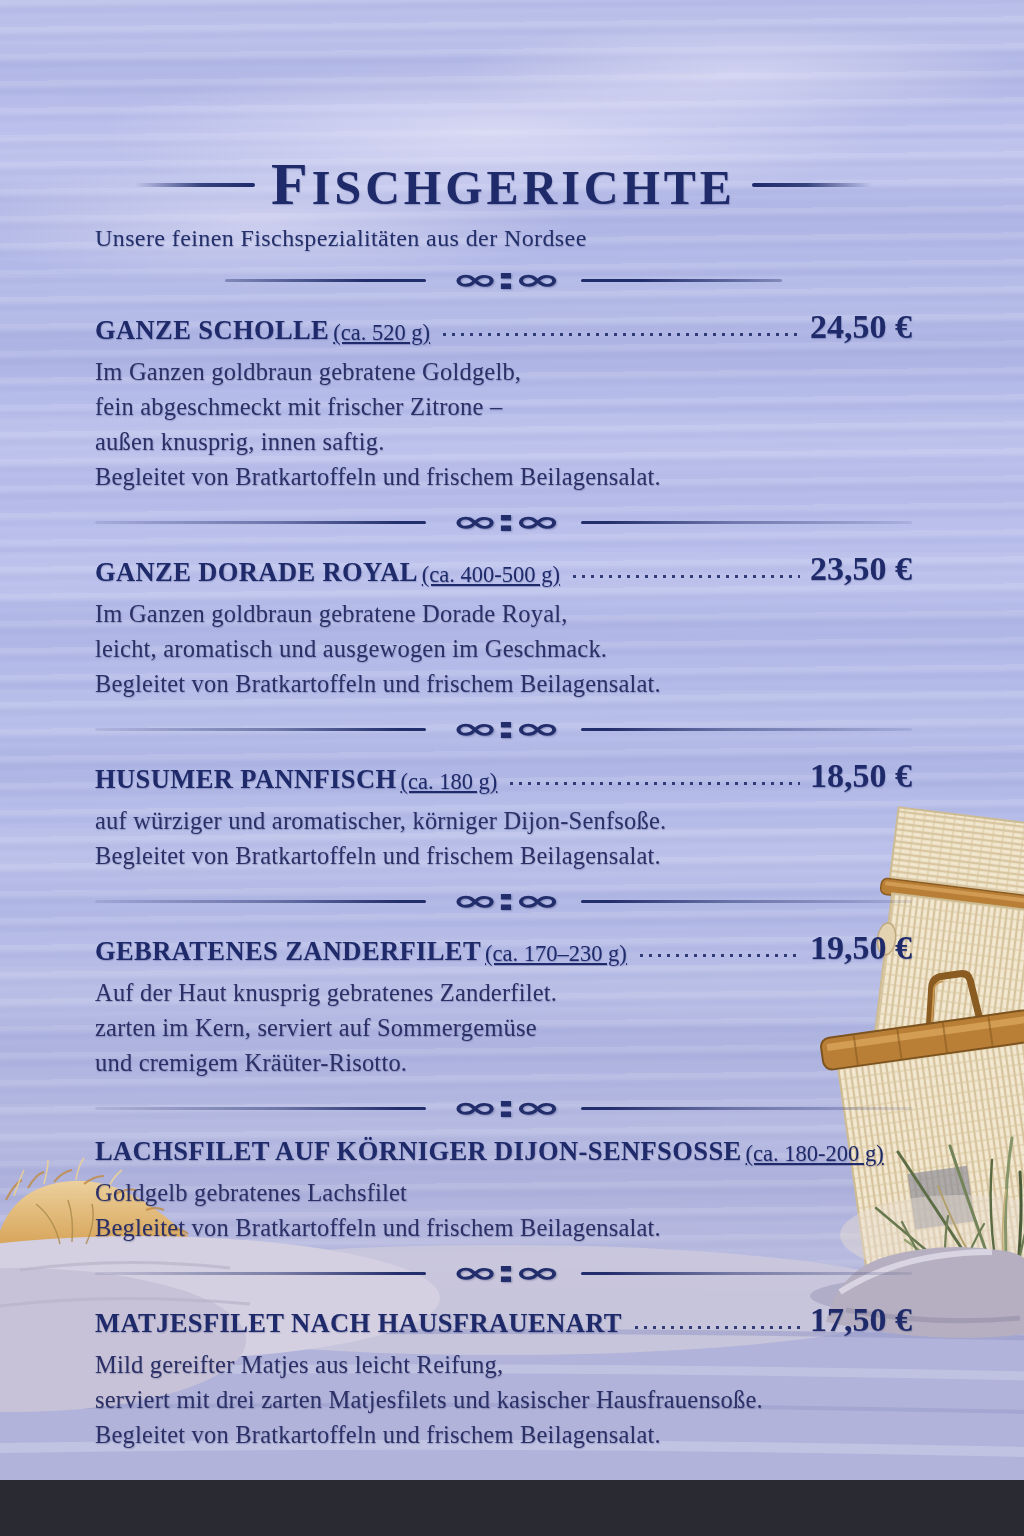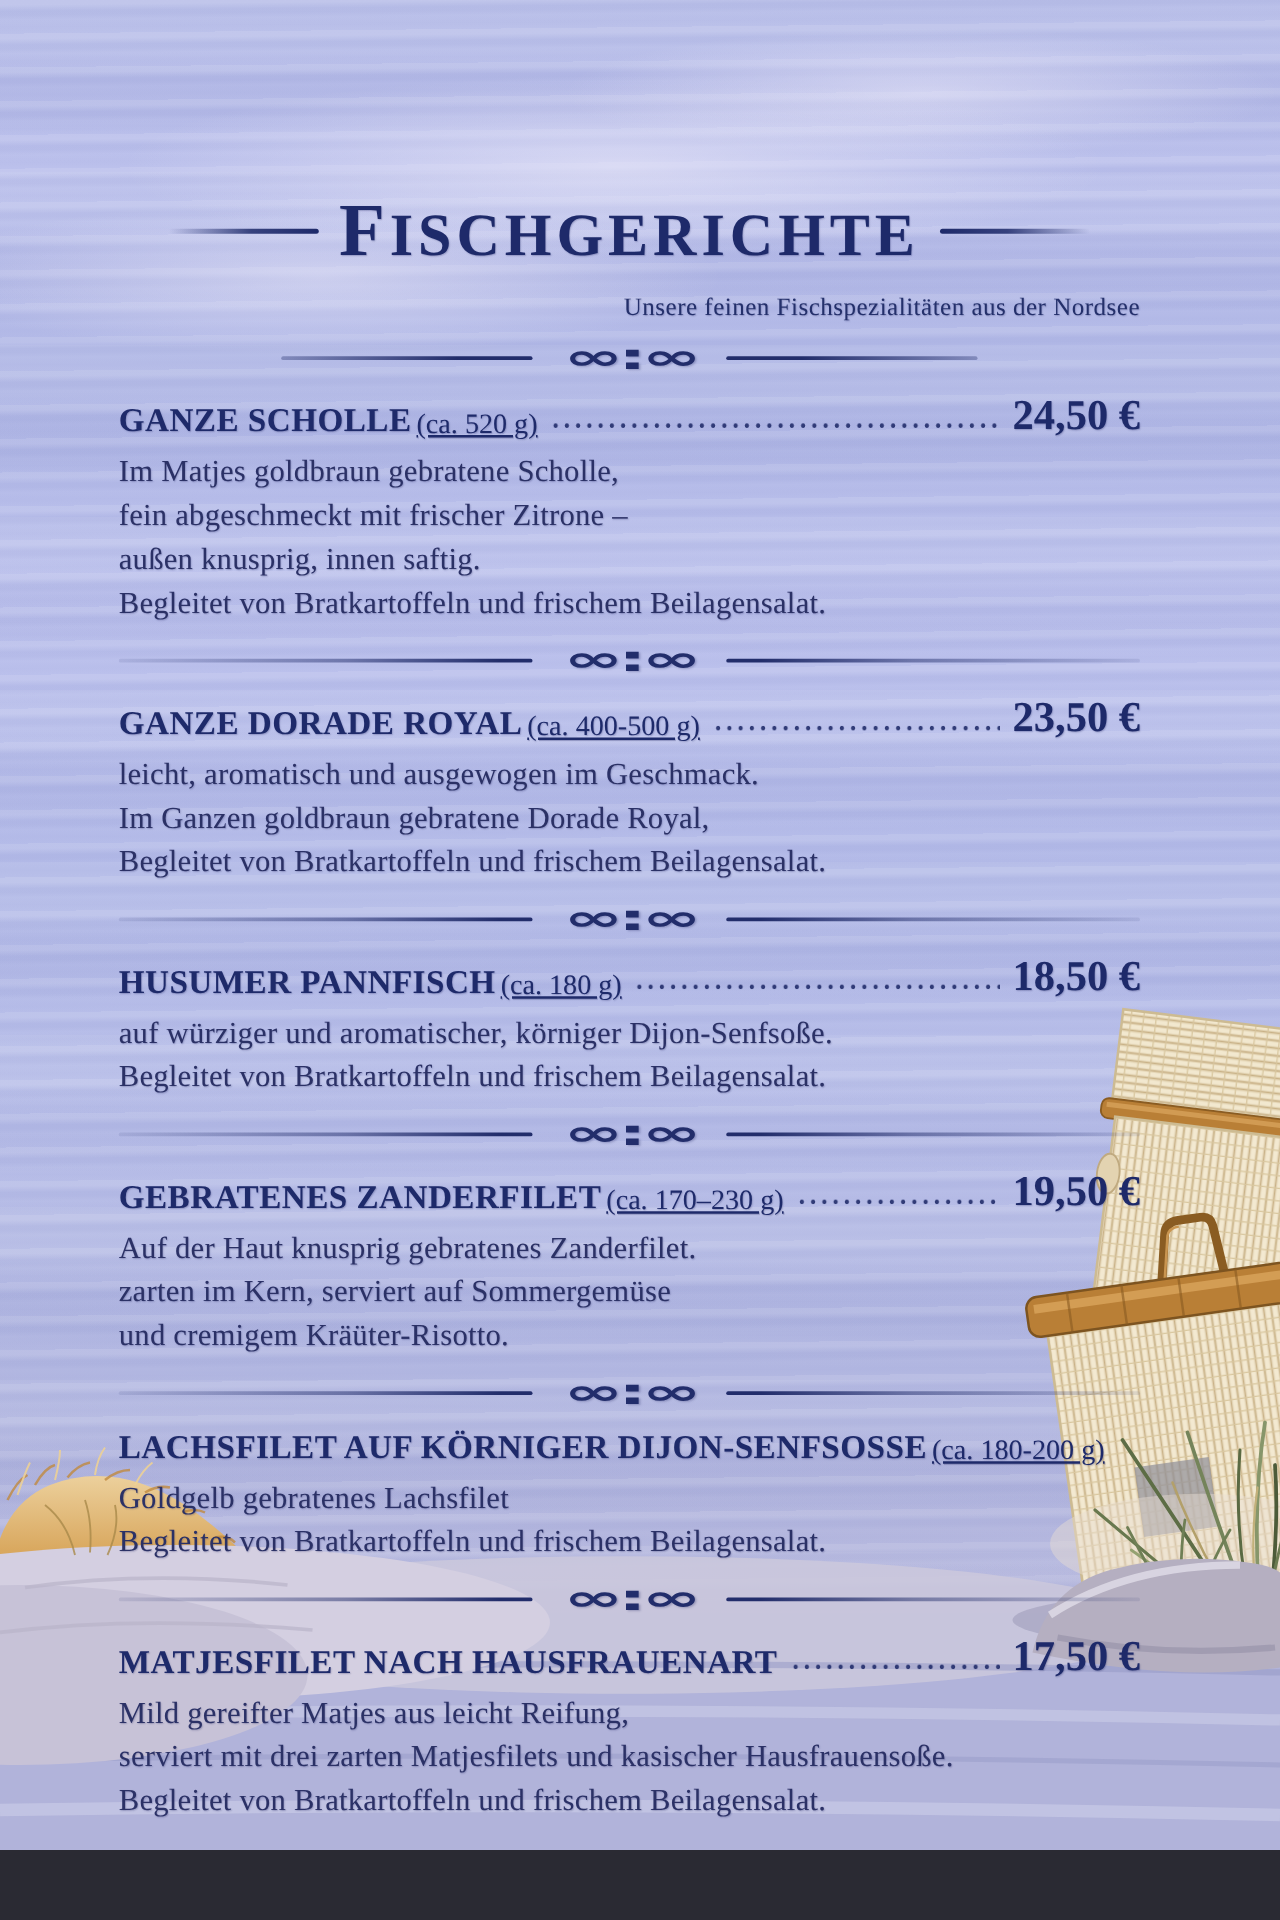--- a/index.html
+++ b/index.html
@@ -31,21 +31,21 @@
     text-shadow:0.6px 0.9px 1.2px rgba(28,34,92,0.28);
   }
   .title-row { display:flex; align-items:center; justify-content:center; gap:16px; }
   .title-dash { height:4px; width:120px; border-radius:2px; }
   .title-dash.left  { background:linear-gradient(90deg, rgba(30,42,106,0), rgba(30,42,106,0.85) 55%, #1e2a6a); }
   .title-dash.right { background:linear-gradient(270deg, rgba(30,42,106,0), rgba(30,42,106,0.85) 55%, #1e2a6a); }
   .page-title {
     font-size:48px; font-weight:bold; letter-spacing:4px; line-height:1.15; color:#1e2a6a;
   }
   .page-title::first-letter { font-size:60px; }
-  .page-subtitle { text-align:right; font-size:20px; margin-top:16px; color:#24306b; letter-spacing:0.4px; }
+  .page-subtitle { text-align:left; font-size:24px; margin-top:6px; color:#24306b; letter-spacing:0.4px; }
   .divider { display:flex; align-items:center; margin:14px 0; color:#222d6b; }
   .divider .line { flex:1; height:3px; border-radius:2px; }
   .divider .line.l { background:linear-gradient(90deg, rgba(34,45,107,0.10), rgba(34,45,107,0.5) 55%, #222d6b 92%); }
   .divider .line.r { background:linear-gradient(270deg, rgba(34,45,107,0.10), rgba(34,45,107,0.5) 55%, #222d6b 92%); }
   .divider.narrow { margin-left:130px; margin-right:130px; }
   .divider.narrow .line.l { background:linear-gradient(90deg, rgba(34,45,107,0.35), #222d6b 70%); }
   .divider.narrow .line.r { background:linear-gradient(270deg, rgba(34,45,107,0.35), #222d6b 70%); }
   .ornament {
     font-family:"DejaVu Sans", sans-serif; font-weight:bold; font-size:28px; line-height:1;
     display:inline-block; transform:scaleX(2.05); margin:0 52px; letter-spacing:-2px;
@@ -171,43 +171,43 @@
     </div>
 
     <div class="item">
       <div class="item-header">
         <span class="item-name">GANZE SCHOLLE</span>
         <span class="item-size">(ca. 520 g)</span>
         <span class="leader"></span>
         <span class="item-price">24,50 €</span>
       </div>
       <div class="item-desc">
-        <div>Im Matjes goldbraun gebratene Scholle,</div>
+        <div>Im Ganzen goldbraun gebratene Goldgelb,</div>
         <div>fein abgeschmeckt mit frischer Zitrone –</div>
         <div>außen knusprig, innen saftig.</div>
         <div>Begleitet von Bratkartoffeln und frischem Beilagensalat.</div>
       </div>
     </div>
 
     <div class="divider">
       <span class="line l"></span>
       <span class="ornament">∞:∞</span>
       <span class="line r"></span>
     </div>
 
     <div class="item">
       <div class="item-header">
         <span class="item-name">GANZE DORADE ROYAL</span>
         <span class="item-size">(ca. 400-500 g)</span>
         <span class="leader"></span>
         <span class="item-price">23,50 €</span>
       </div>
       <div class="item-desc">
+        <div>Im Ganzen goldbraun gebratene Dorade Royal,</div>
         <div>leicht, aromatisch und ausgewogen im Geschmack.</div>
-        <div>Im Ganzen goldbraun gebratene Dorade Royal,</div>
         <div>Begleitet von Bratkartoffeln und frischem Beilagensalat.</div>
       </div>
     </div>
 
     <div class="divider">
       <span class="line l"></span>
       <span class="ornament">∞:∞</span>
       <span class="line r"></span>
     </div>
 

